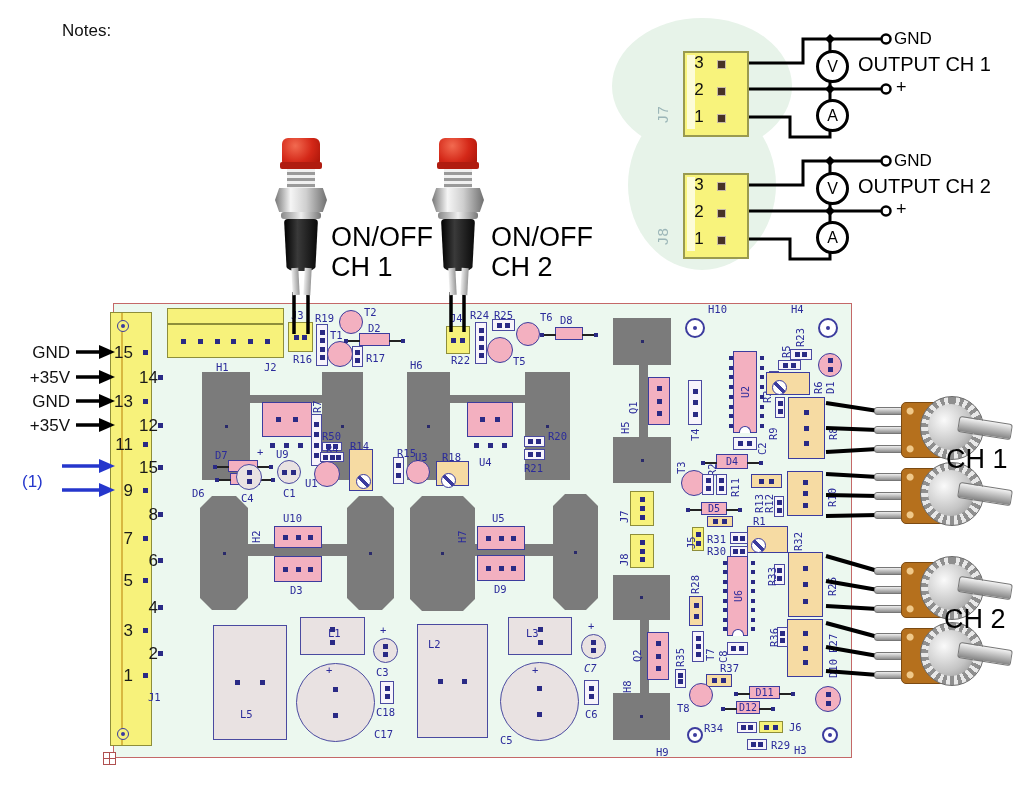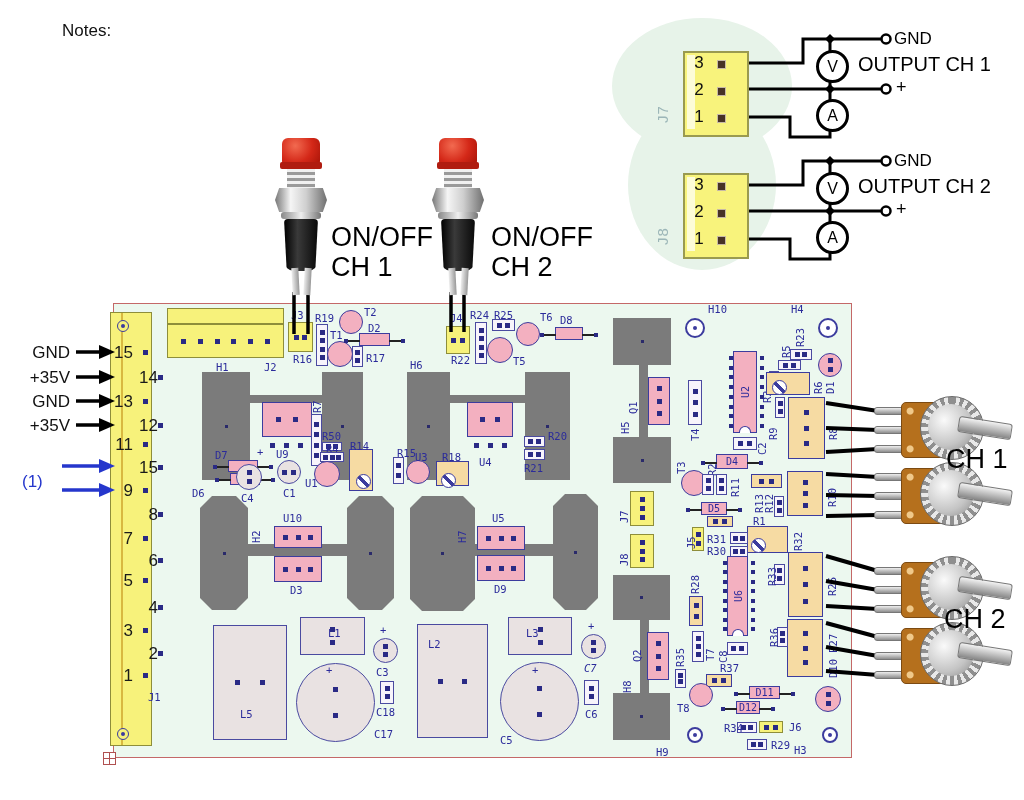--- a/index.html
+++ b/index.html
@@ -750,21 +750,21 @@
           <div class="pad"></div>
           <div class="pad"></div>
         </div>
       </div>
       <div class="comp c-strip" style="left: 737px; top: 722px; width: 20px; height: 11px;">
         <div class="pads ph">
           <div class="pad"></div>
           <div class="pad"></div>
         </div>
       </div>
-      <div class="silk" style="left: 712px; top: 722px; padding-left: 12px;">R34</div>
+      <div class="silk" style="left: 692px; top: 722px; padding-left: 12px;">R34</div>
       <div class="comp c-strip" style="left: 747px; top: 739px; width: 20px; height: 11px;">
         <div class="pads ph">
           <div class="pad"></div>
           <div class="pad"></div>
         </div>
       </div>
       <div class="silk" style="left: 771px; top: 739px;">R29</div>
       <div class="comp c-hole" style="left: 687px; top: 727px; width: 16px; height: 16px;">
         <div class="hdot"></div>
       </div>

